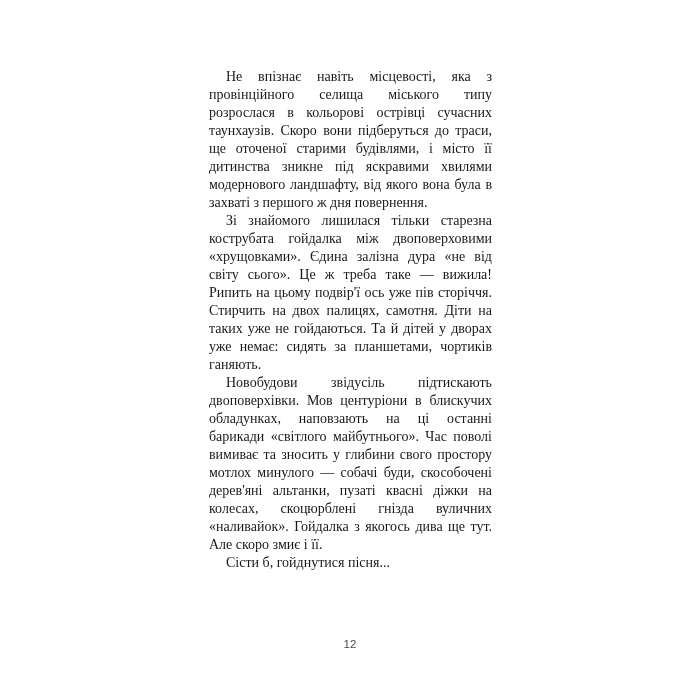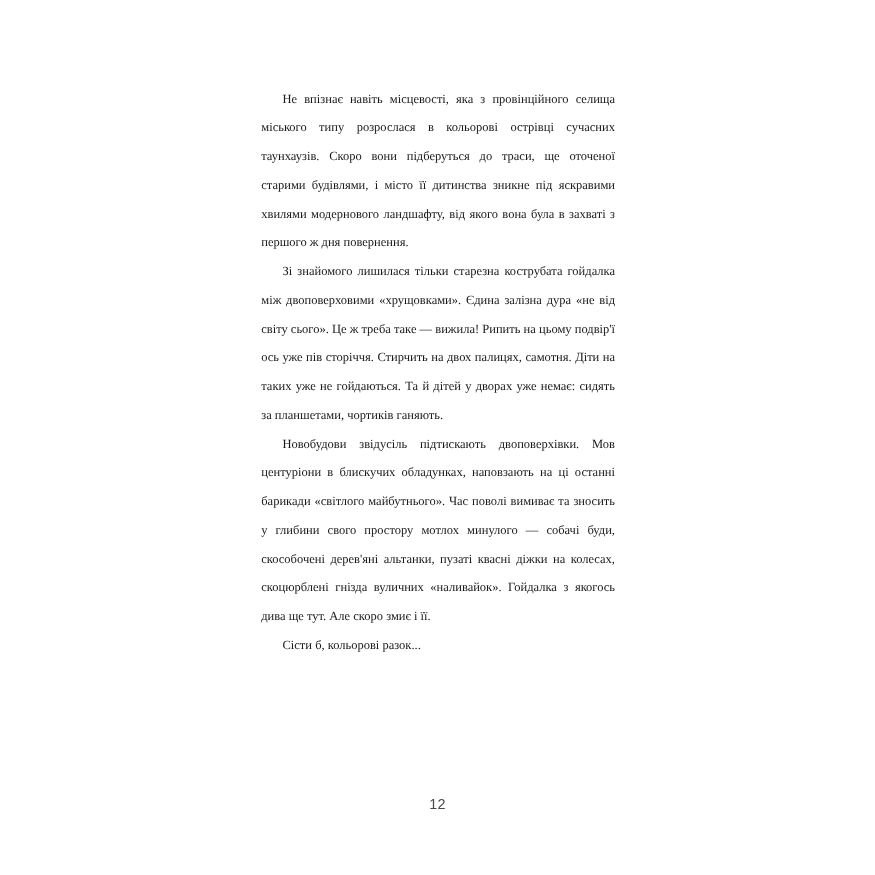--- a/index.html
+++ b/index.html
@@ -24,22 +24,22 @@
     box-sizing: border-box;
   }
 
   .text-block {
     position: absolute;
     left: 209px;
     top: 68px;
     width: 283px;
     text-align: justify;
     text-justify: inter-word;
-    font-size: 10px;
-    line-height: 23px;
+    font-size: 14px;
+    line-height: 18px;
     color: #19191b;
     hyphens: manual;
     -webkit-hyphens: manual;
   }
 
   .para {
     margin: 0;
     padding: 0;
     text-indent: 17px;
     text-align: justify;
@@ -64,18 +64,18 @@
 </style>
 </head>
 <body>
 
 <div class="page">
 
   <div class="text-block">
     <p class="para">Не впізнає навіть місцевості, яка з провінційного селища міського типу розрослася в кольорові острівці сучасних таунхаузів. Скоро вони підберуться до траси, ще оточеної старими будівлями, і місто її дитинства зникне під яскравими хвилями модернового ландшафту, від якого вона була в захваті з першого ж дня повернення.</p>
     <p class="para">Зі знайомого лишилася тільки старезна кострубата гойдалка між двоповерховими «хрущовками». Єдина залізна дура «не від світу сього». Це ж треба таке — вижила! Рипить на цьому подвір'ї ось уже пів сторіччя. Стирчить на двох палицях, самотня. Діти на таких уже не гойдаються. Та й дітей у дворах уже немає: сидять за планшетами, чортиків ганяють.</p>
     <p class="para">Новобудови звідусіль підтискають двоповерхівки. Мов центуріони в блискучих обладунках, наповзають на ці останні барикади «світлого майбутнього». Час поволі вимиває та зносить у глибини свого простору мотлох минулого — собачі буди, скособочені дерев'яні альтанки, пузаті квасні діжки на колесах, скоцюрблені гнізда вуличних «наливайок». Гойдалка з якогось дива ще тут. Але скоро змиє і її.</p>
-    <p class="para">Сісти б, кольорові разок...</p>
+    <p class="para">Сісти б, гойднутися пісня...</p>
   </div>
 
   <div class="page-number">12</div>
 
 </div>
 
 </body></html>

